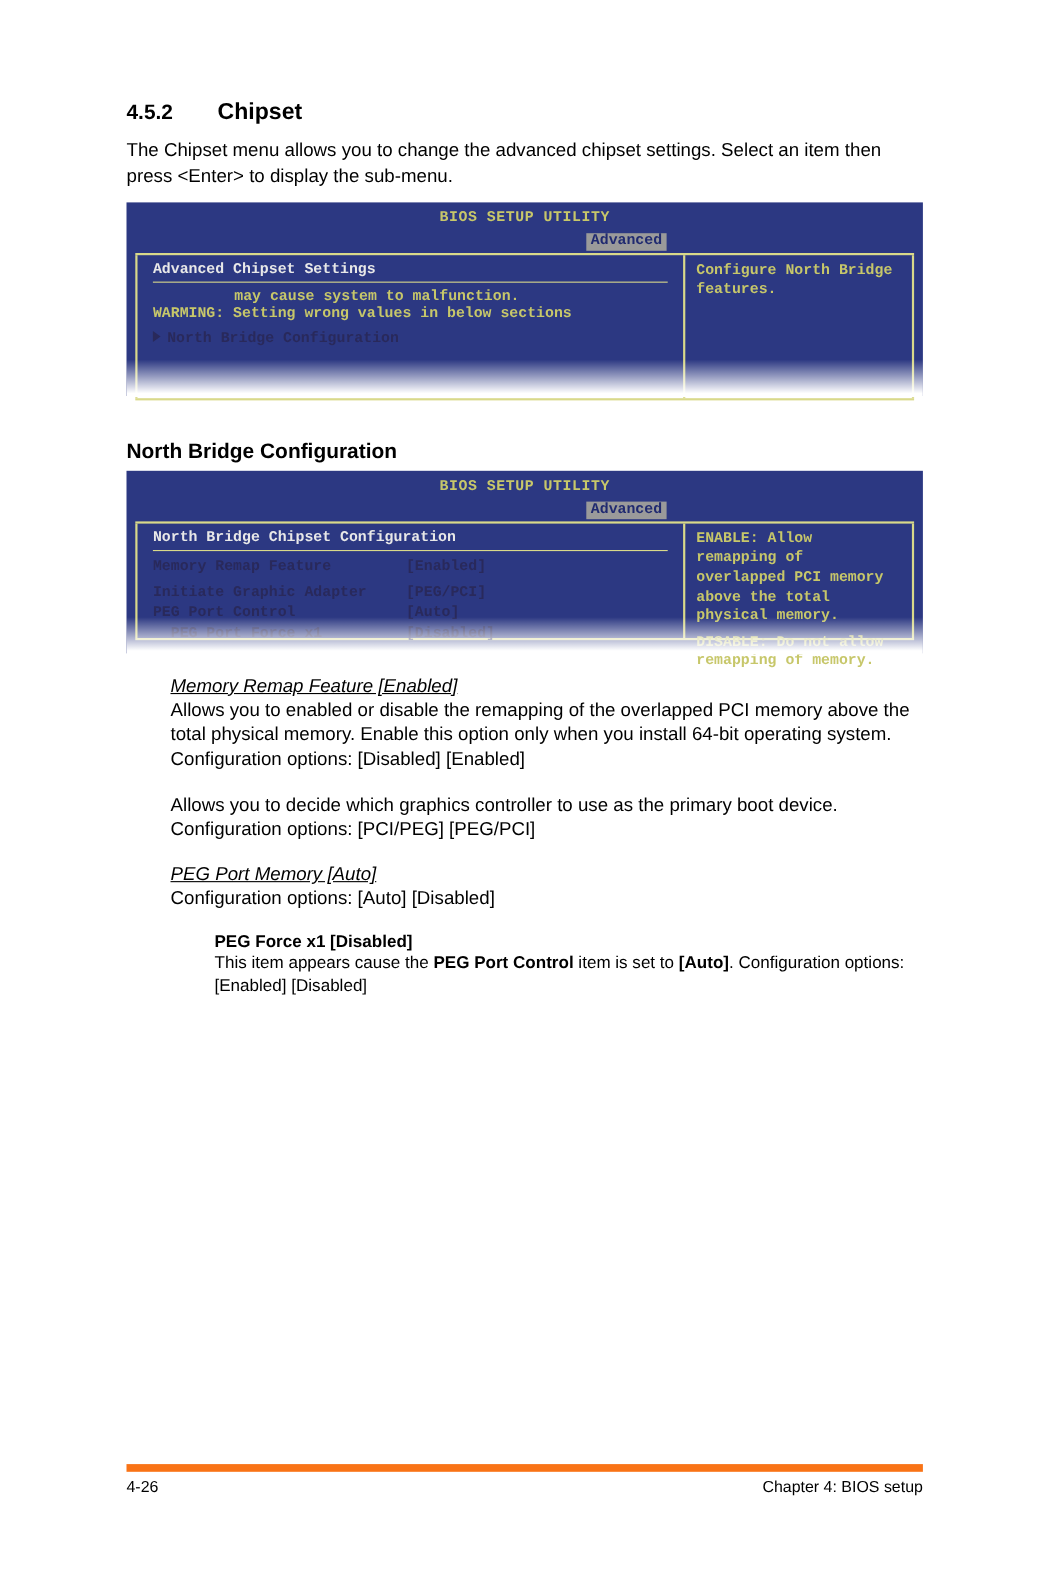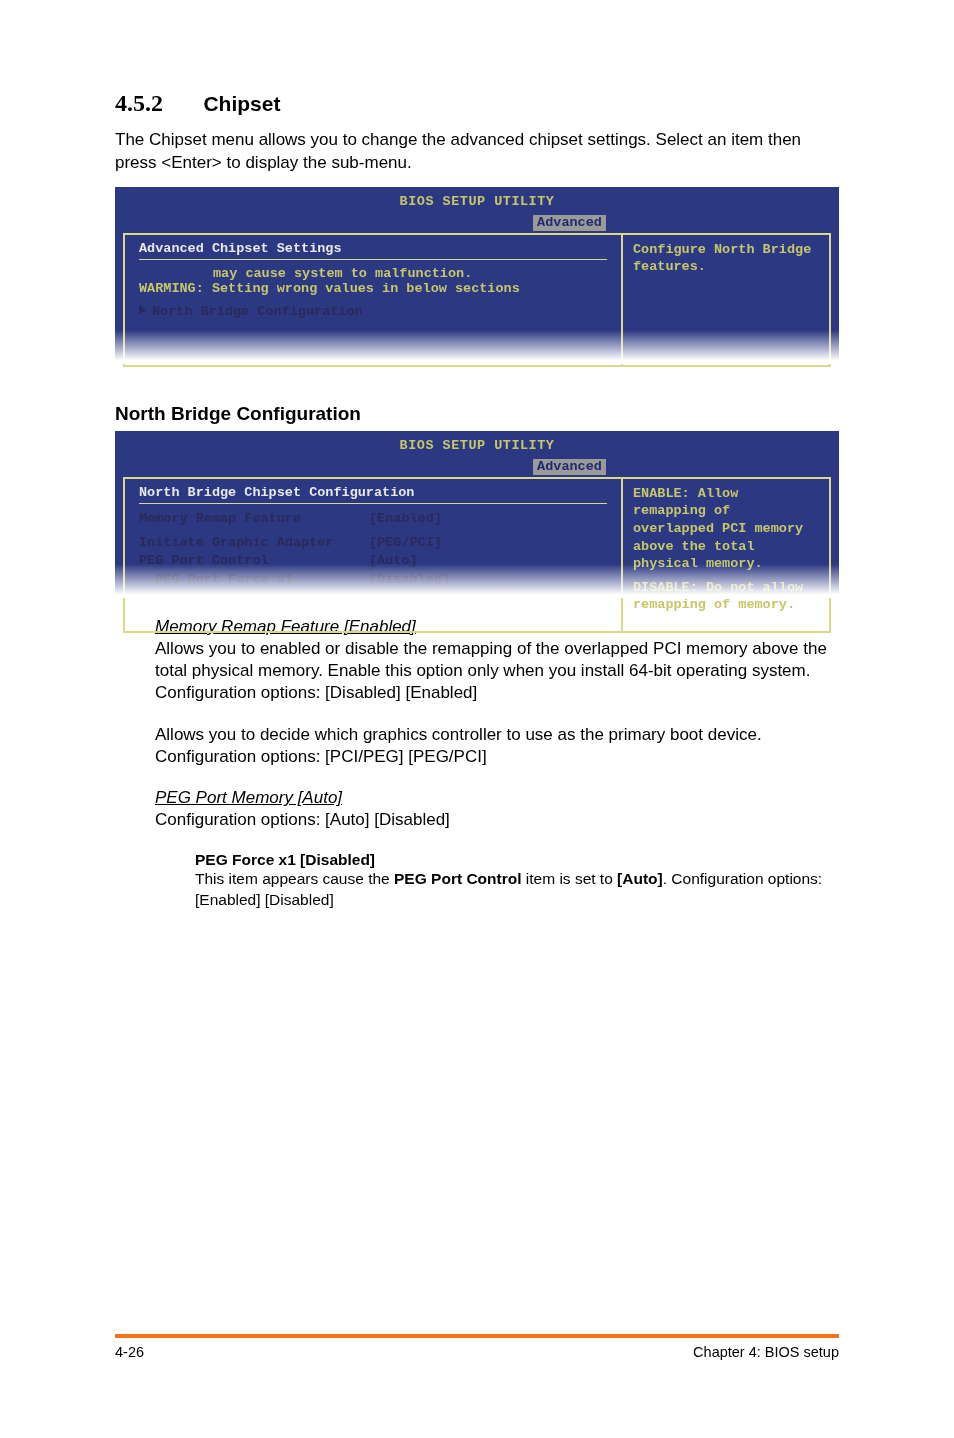--- a/index.html
+++ b/index.html
@@ -8,25 +8,24 @@
     background: #fff;
     width: 954px;
     height: 1438px;
     position: relative;
     color: #000;
   }
   .content {
     padding: 90px 115px 0 115px;
   }
   .section-num {
-    font-size: 24px;
+    font-size: 19px;
     font-weight: bold;
     display: inline-block;
     margin-right: 36px;
-    font-family: Liberation Serif, serif;
   }
   .section-title {
     font-size: 21px;
     font-weight: bold;
     display: inline-block;
   }
   .body-text {
     font-size: 17px;
     line-height: 1.35;
     margin-top: 12px;
@@ -176,21 +175,21 @@
     font-size: 15.5px;
     line-height: 1.3;
   }
   .bold { font-weight: bold; }
 
   .footer {
     position: absolute;
     bottom: 78px;
     left: 115px;
     right: 115px;
-    border-top: 4px solid #f97316;
+    border-top: 7px solid #f97316;
     padding-top: 6px;
     display: flex;
     justify-content: space-between;
     font-size: 14.5px;
   }
 </style>
 </head>
 <body>
 
 <div class="content">
@@ -229,21 +228,21 @@
 
   <div class="sub-heading">North Bridge Configuration</div>
 
   <div class="bios-box" style="height:166px; margin-top:6px;">
     <div class="bios-header">
       <span class="bios-title">BIOS SETUP UTILITY</span>
     </div>
     <div class="bios-tabs">
       <span class="bios-tab">Advanced</span>
     </div>
-    <div class="bios-body" style="height:156px;">
+    <div class="bios-body" style="height:108px;">
       <div class="bios-main">
         <div class="bios-label-white">North Bridge Chipset Configuration</div>
         <hr class="bios-hr">
         <div class="bios-row">
           <span class="label">Memory Remap Feature</span>
           <span class="value">[Enabled]</span>
         </div>
         <div style="height:6px;"></div>
         <div class="bios-row">
           <span class="label">Initiate Graphic Adapter</span>

